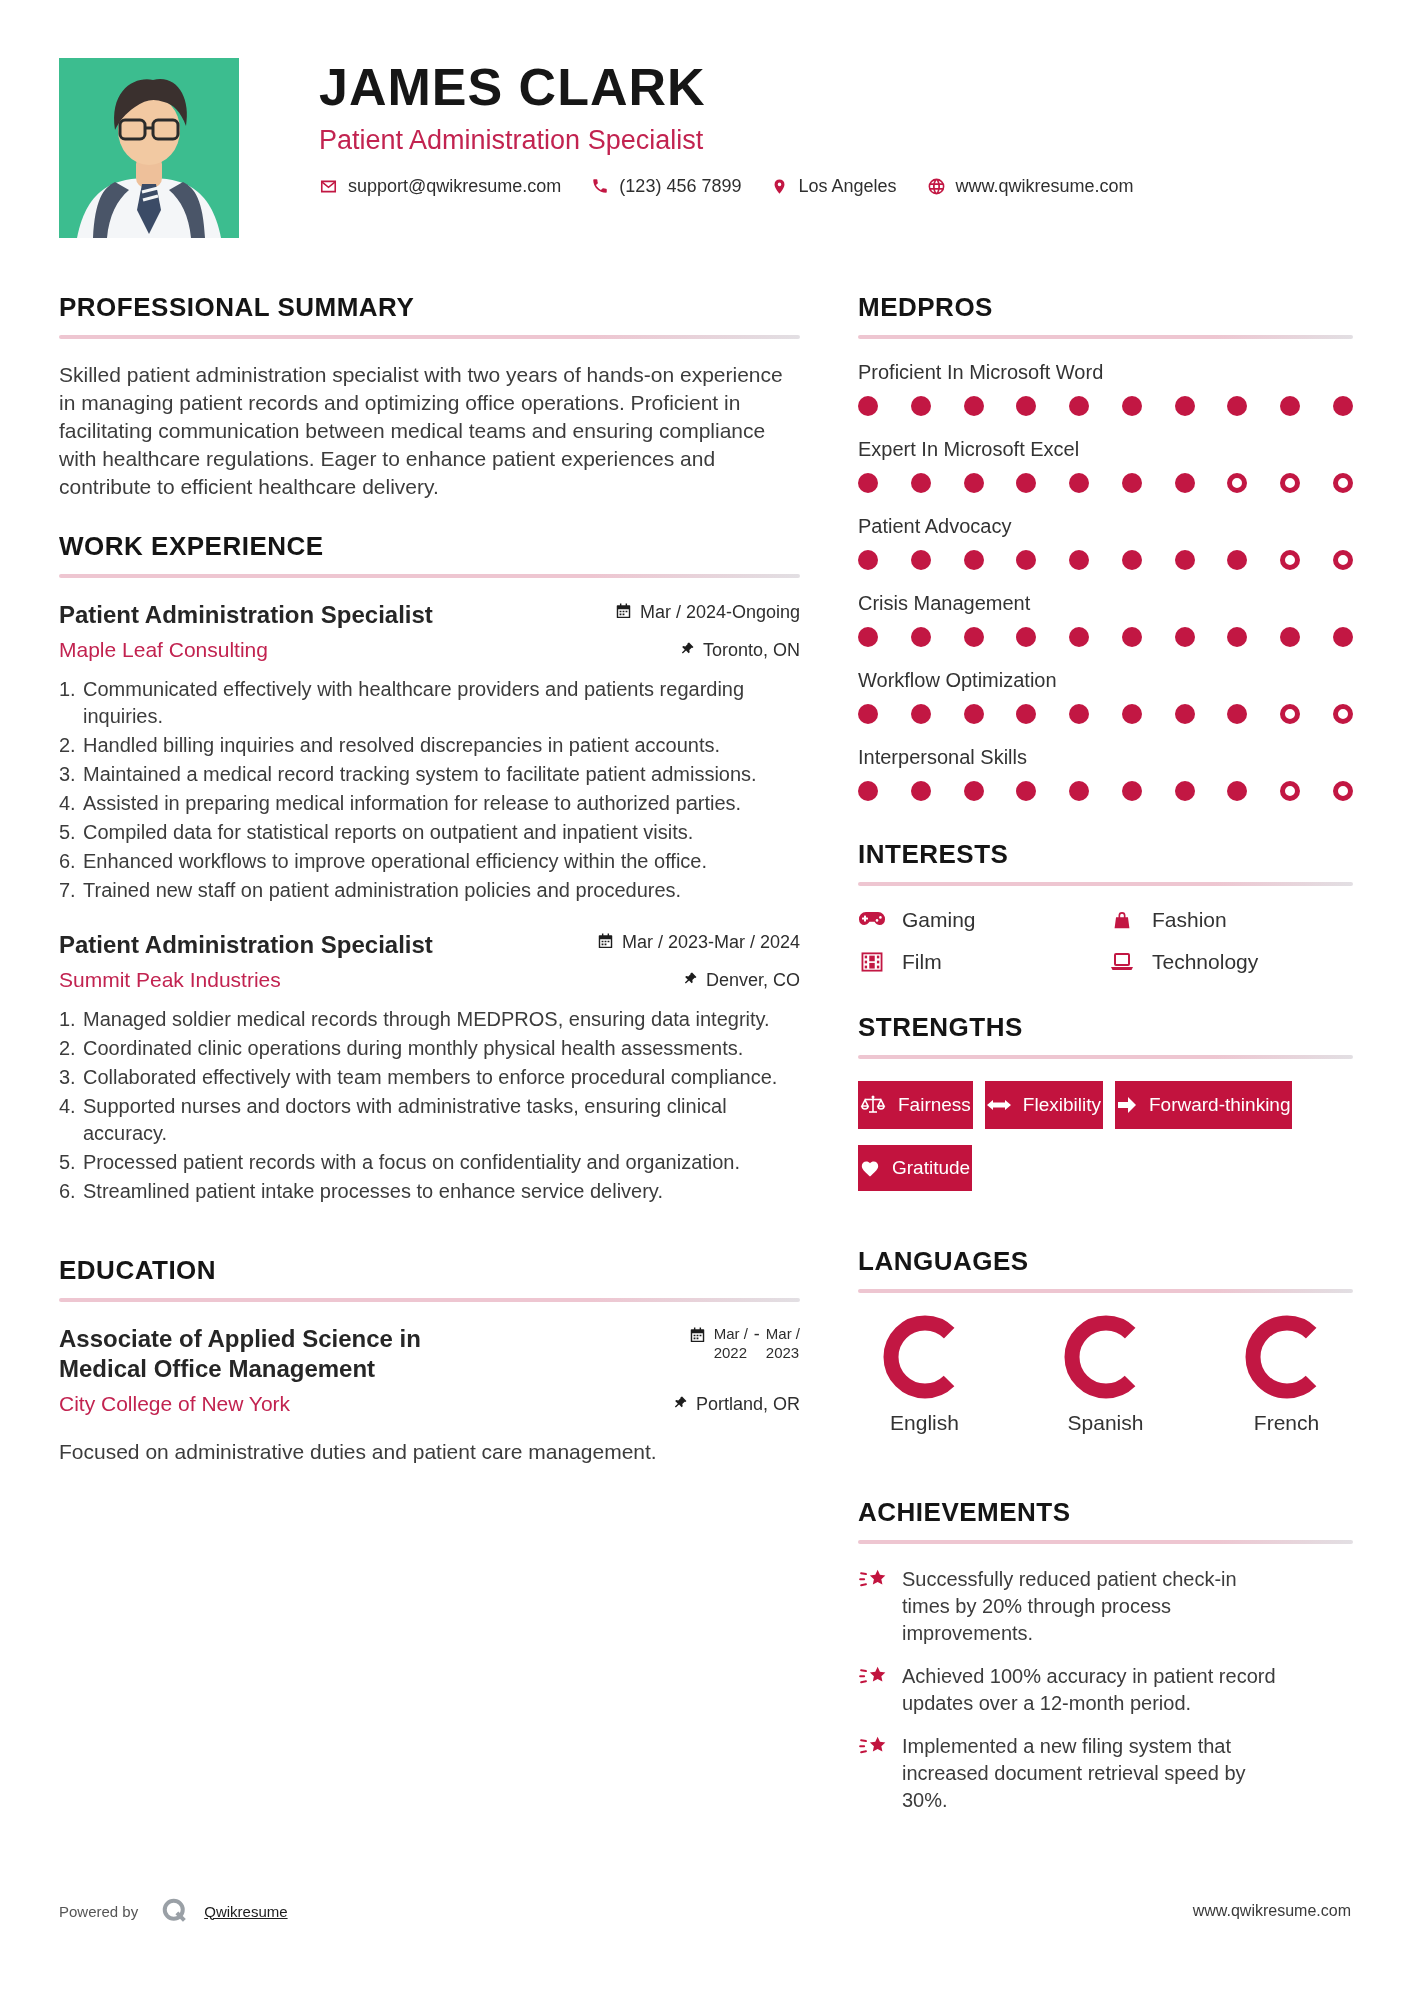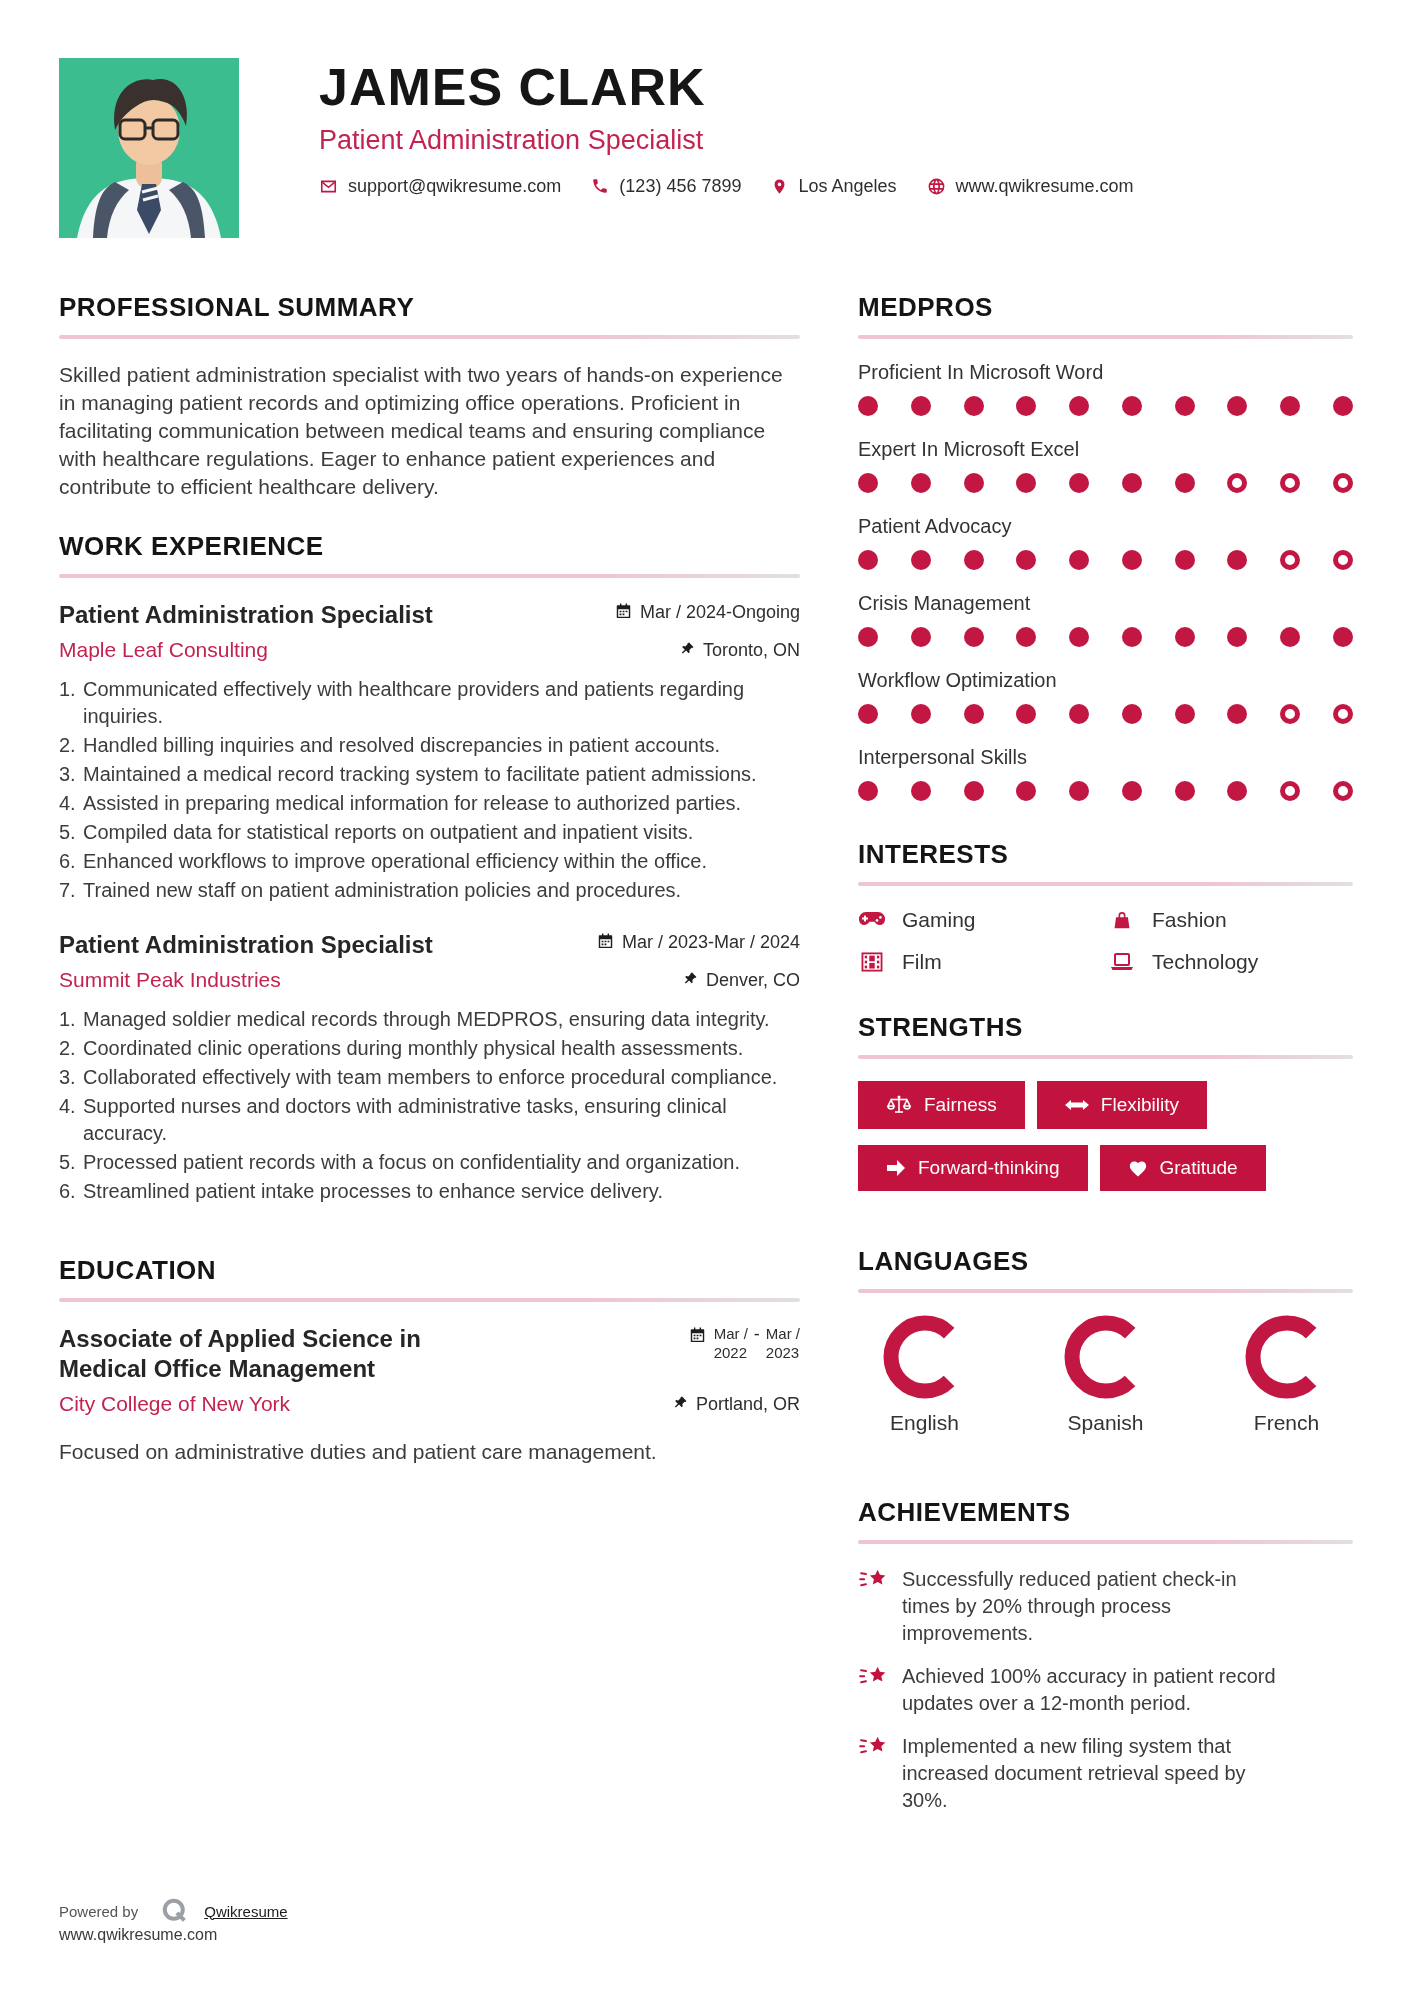--- a/index.html
+++ b/index.html
@@ -63,35 +63,35 @@
   .dot.filled { background:#c21743; }
   .dot.hollow { border:5px solid #c21743; background:#fff; }
 
   .interests-grid { display:grid; grid-template-columns:250px 1fr; row-gap:18px; }
   .interest { display:flex; align-items:center; font-size:21px; color:#333; }
   .interest .icon { color:#c21743; margin-right:16px; width:28px; display:inline-flex; justify-content:center; }
 
   .section-strengths { margin-bottom:55px; }
   .badges { display:flex; flex-wrap:wrap; gap:16px 12px; }
   .badge { display:inline-flex; align-items:center; background:#c2133e; color:#fff;
-           font-size:19px; padding:12px 28px; }
+           font-size:19px; padding:12px 2px; }
   .badge .icon { margin-right:12px; display:inline-flex; }
 
   .section-languages { margin-bottom:62px; }
   .langs { display:flex; justify-content:space-between;gap:48px; }
   .lang { width:150px; display:flex; flex-direction:column; align-items:center; }
   .lang-name { font-size:21px; color:#333; margin-top:12px; }
 
   .ach { display:flex; margin-bottom:16px; }
   .ach .icon { color:#c2133e; flex:none; margin-right:14px; margin-top:2px; }
   .ach-text { font-size:20px; line-height:27px; color:#3c3c3c; max-width:385px; }
 
   
-  .footer { position:absolute; left:59px; right:66px; top:1896px;
-            display:flex; justify-content:space-between; align-items:flex-start;flex-direction:column; }
+  .footer { position:absolute; left:59px; right:56px; top:1896px;
+            display:flex; justify-content:space-between; align-items:center; }
   .footer-left { display:flex; align-items:center; }
   .powered { font-size:15px; color:#555; margin-right:22px; }
   .qlogo { margin-right:14px; display:inline-flex; }
   .brand { font-size:15px; color:#1d1d1d; text-decoration:underline; font-weight:500; }
   .site { font-size:16px; color:#3a3a3a; }
 </style>
 </head>
 <body>
 
 <div class="page">

